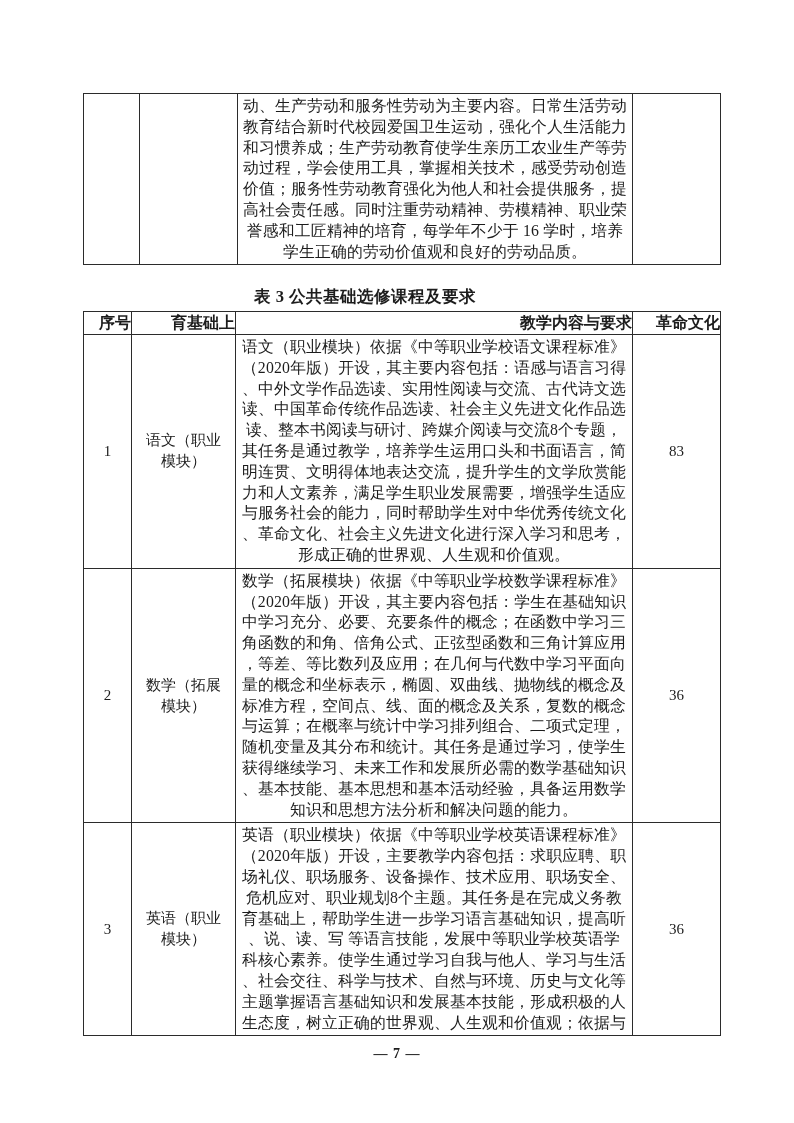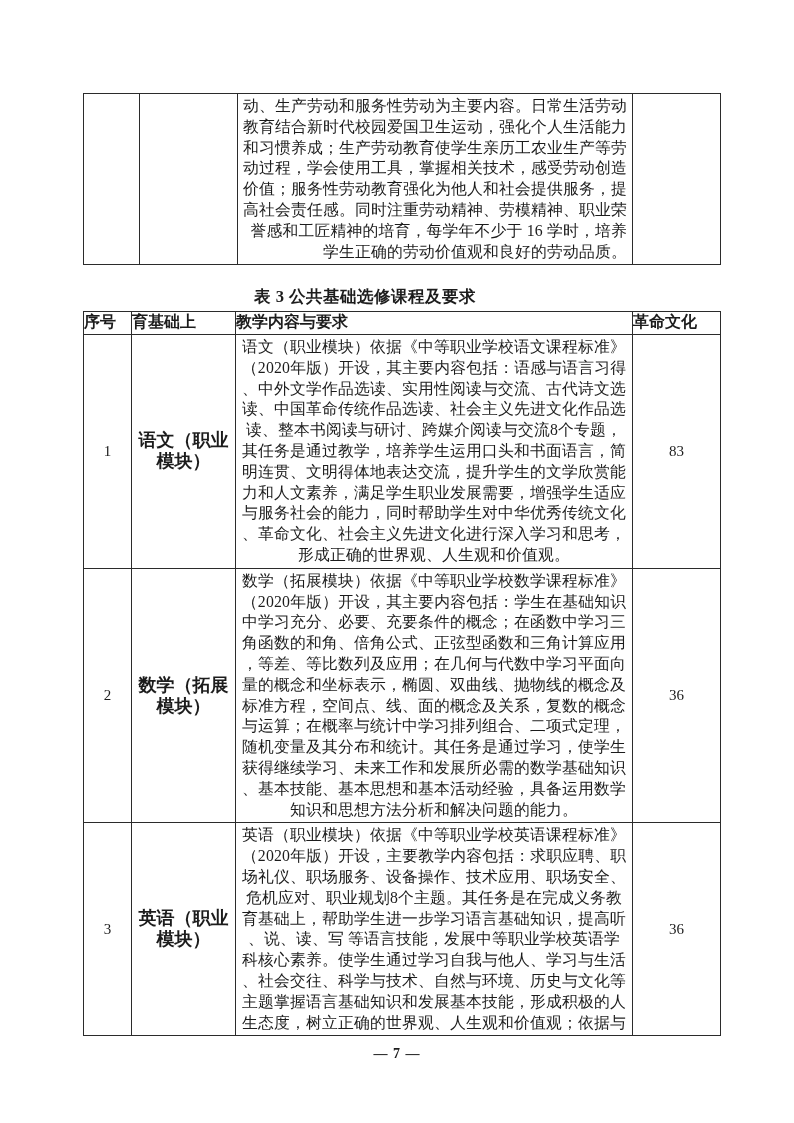--- a/index.html
+++ b/index.html
@@ -31,52 +31,50 @@
   }
   .main-table {
     left: 83px;
     top: 311px;
     width: 637px;
   }
   .header-row th {
     height: 22px;
     font-size: 16px;
     font-weight: bold;
-    text-align: left;
+    text-align: right;
     vertical-align: middle;
     padding: 0;
     line-height: 22px;
-    font-family: Liberation Mono, monospace;
   }
   .cell-no, .cell-hours {
     text-align: center;
     vertical-align: middle;
     font-size: 15px;
     padding: 0;
   }
   .cell-course {
     text-align: center;
     vertical-align: middle;
-    font-size: 18px;
+    font-size: 15px;
     line-height: 21px;
     white-space: pre-line;
     padding: 0 2px;
-    font-weight: bold;
   }
   .cell-content {
     vertical-align: top;
     text-align: center;
     font-size: 15.8px;
     letter-spacing: 0.2px;
     line-height: 20.8px;
     white-space: pre-line;
     padding: 2px 5px;
   }
   .cell-content.centered {
-    text-align: right;
+    text-align: center;
     margin-left: 24px;
   }
   .table-title {
     position: absolute;
     top: 286px;
     left: 0;
     width: 730px;
     text-align: center;
     font-size: 16.5px;
     font-weight: bold;

